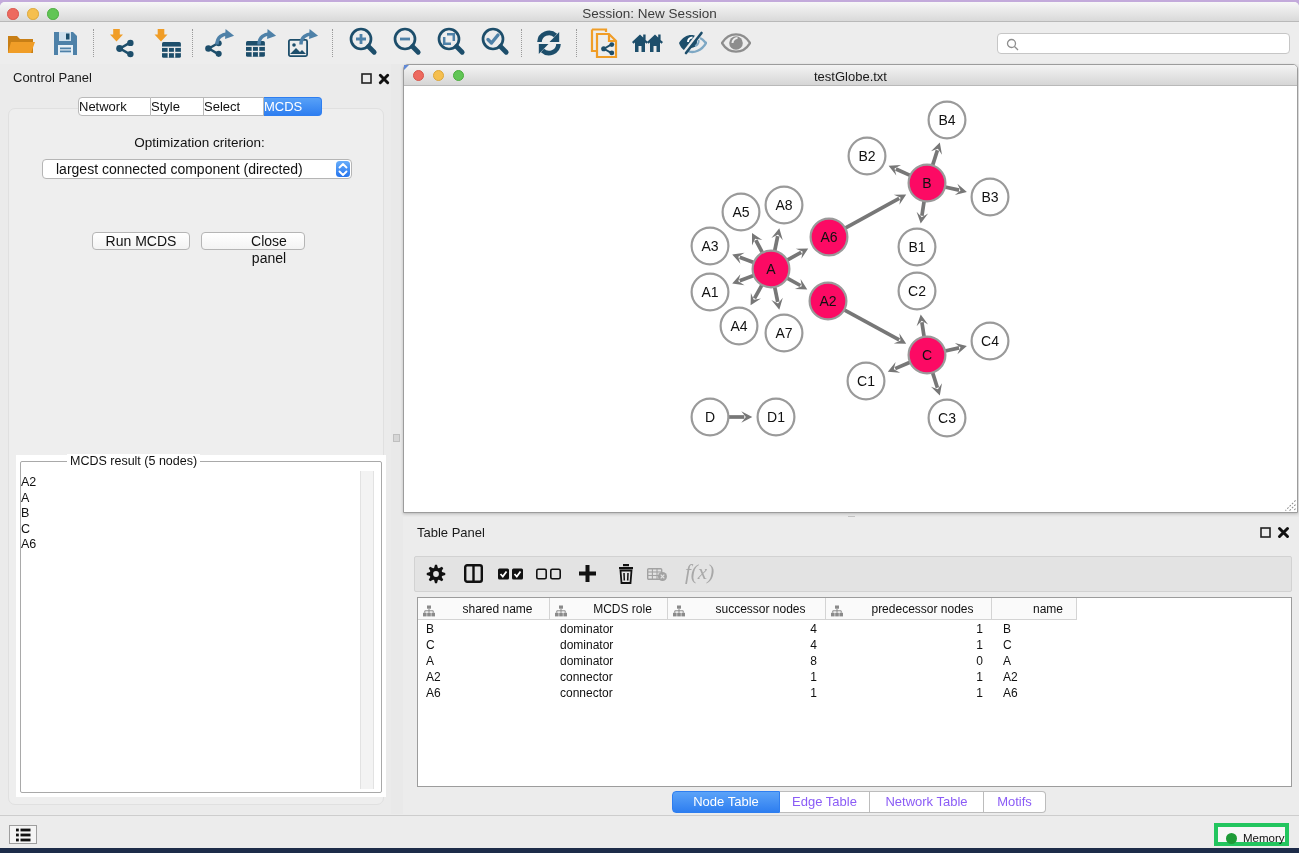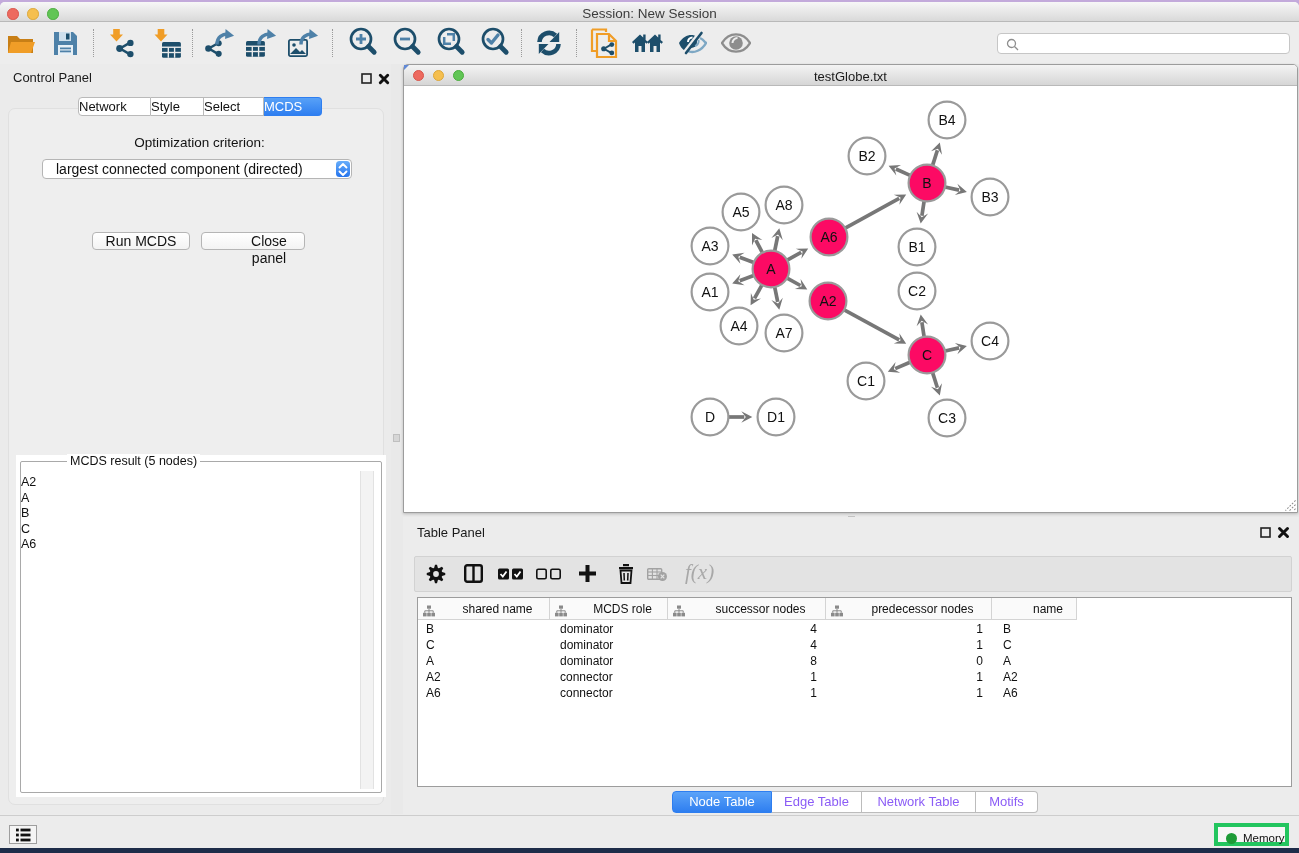--- a/index.html
+++ b/index.html
@@ -512,21 +512,21 @@
       <div class="abs td" style="left:585px;top:71px;width:80px;">A2</div>
       <div class="abs td" style="left:8px;top:87px;width:120px;">A6</div>
       <div class="abs td" style="left:142px;top:87px;width:110px;">connector</div>
       <div class="abs td" style="left:250px;top:87px;width:149px;text-align:right;">1</div>
       <div class="abs td" style="left:408px;top:87px;width:157px;text-align:right;">1</div>
       <div class="abs td" style="left:585px;top:87px;width:80px;">A6</div>
     </div>
   </div>
 
   <div class="abs" id="btabs">
-    <div class="btab sel first" style="width:100px">Node Table</div>
+    <div class="btab sel first" style="width:108px">Node Table</div>
     <div class="btab" style="width:90px">Edge Table</div>
     <div class="btab" style="width:114px">Network Table</div>
     <div class="btab last" style="width:62px">Motifs</div>
   </div>
 
   <div class="abs" id="status">
     <div class="abs" id="listbtn">
       <svg class="abs" style="left:6px;top:2px" width="15" height="14" viewBox="0 0 15 14">
         <rect x="0" y="0.6" width="2.8" height="2.8" fill="#111"></rect>
           <rect x="4.5" y="0.6" width="10" height="2.8" fill="#111"></rect>

